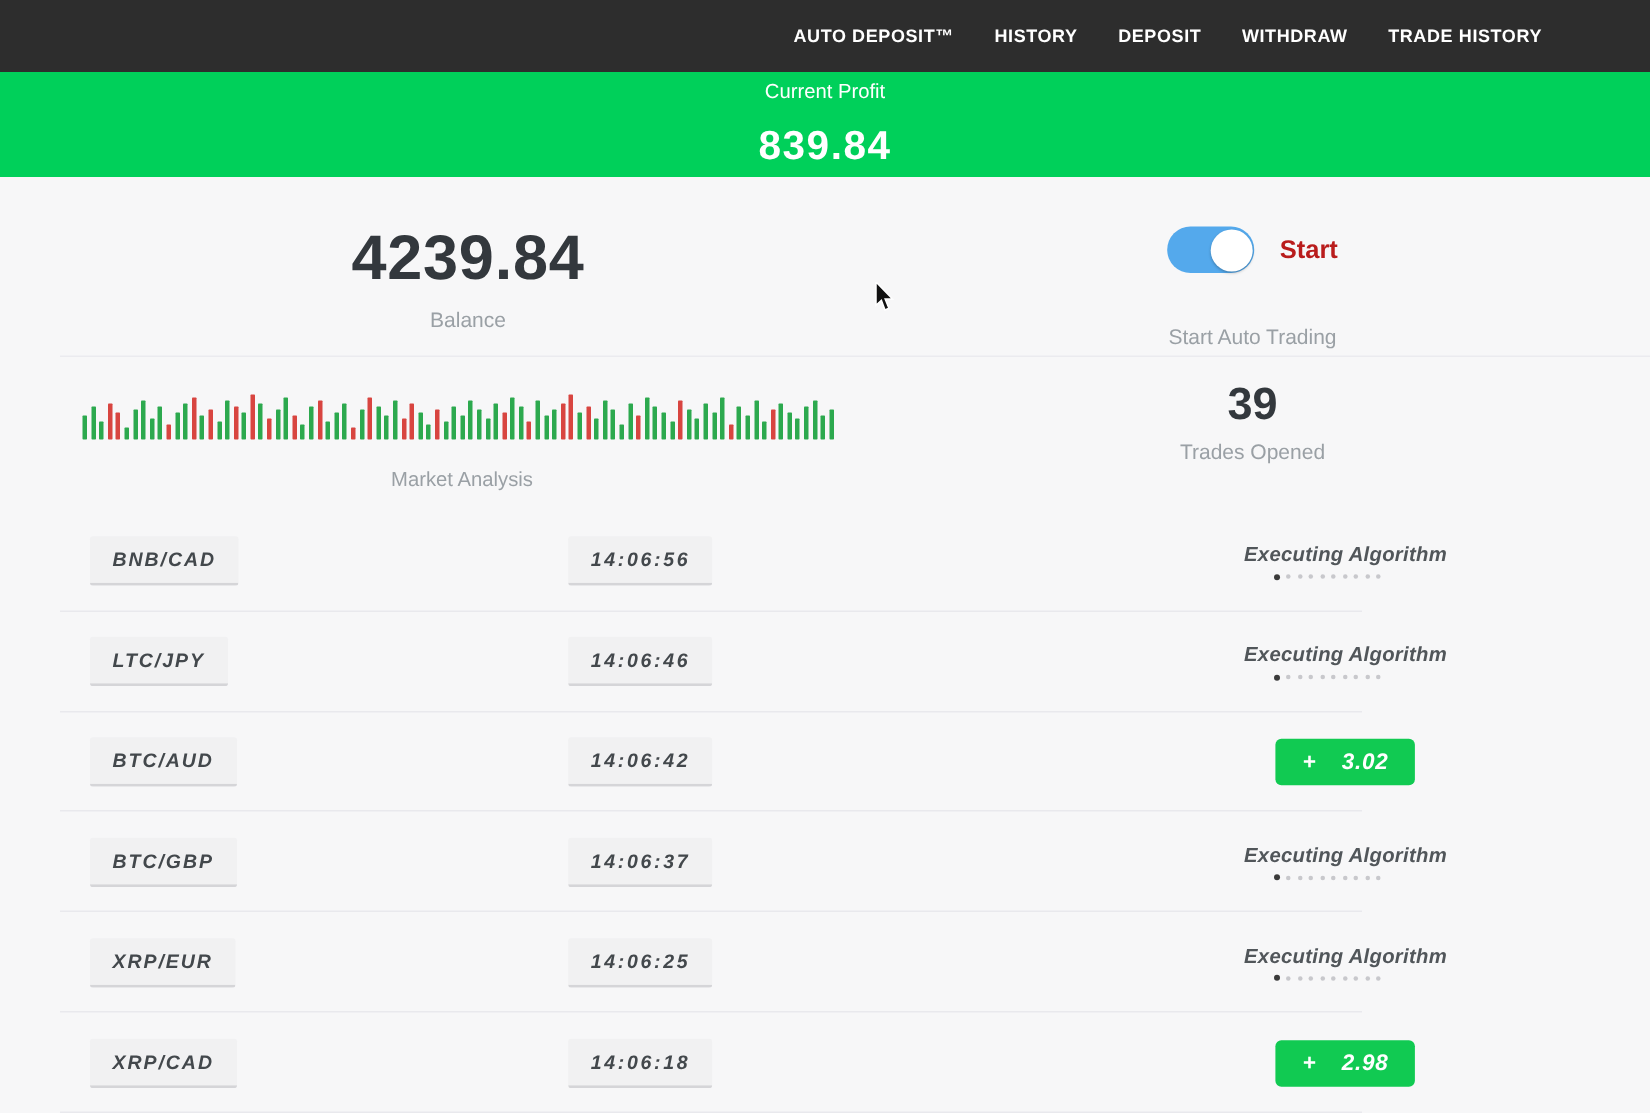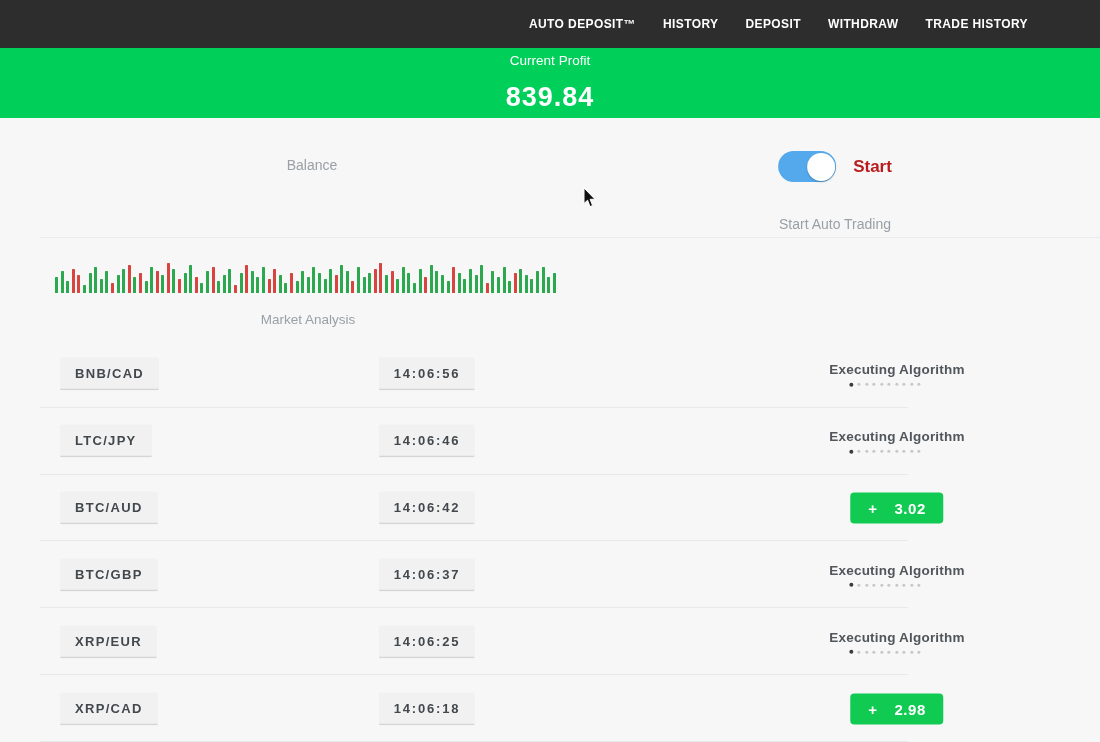--- a/index.html
+++ b/index.html
@@ -44,21 +44,21 @@
 
   .divider{position:absolute;left:40px;right:0;height:1px;background:#ebebef;}
 
   
   .chart{position:absolute;left:55px;top:24px;width:506px;height:32px;display:flex;align-items:flex-end;gap:2.6px;}
   .chart .bar{width:3px;border-radius:.5px;}
   .bar-g{background:var(--chart-green);}
   .bar-r{background:var(--chart-red);}
 
   
-  .trades{position:absolute;top:341px;left:0;width:908px;height:401px;display:flex;flex-direction:column;}
+  .trades{position:absolute;top:341px;left:0;width:908px;height:401px;display:flex;flex-direction:column;font-style:italic;}
   .trade-row{position:relative;flex:1;}
   .row-line{position:absolute;left:40px;right:0;bottom:0;height:1px;background:#e9e9ed;}
   .tag{position:absolute;top:50%;transform:translateY(-50%);background:#f1f1f2;border-bottom:2px solid #d5d5d8;
     border-radius:2px;padding:8px 15px;font-size:13px;font-weight:bold;color:#43484c;min-width:86px;text-align:center;}
   .pair-tag{left:60px;letter-spacing:1.3px;}
   .time-tag{left:427px;transform:translate(-50%,-50%);letter-spacing:1.8px;}
   .status-cell{position:absolute;left:897px;top:50%;transform:translate(-50%,-50%);text-align:center;}
   .exec-label{font-size:13.5px;font-weight:bold;color:#51565a;letter-spacing:.2px;white-space:nowrap;}
   .dots{margin-top:6px;display:flex;justify-content:center;gap:4.5px;transform:translateX(-12px);}
   .dots i{width:3px;height:3px;border-radius:50%;background:#c8c8cc;display:block;}
@@ -84,20 +84,21 @@
   </div>
 
   <div class="banner">
     <div class="label">Current Profit</div>
     <div class="value">839.84</div>
   </div>
 
   <div class="stats">
 
     <div class="stat-block" style="left:312px;top:30px;">
+      <div class="big-number">4239.84</div>
       <div class="stat-caption">Balance</div>
     </div>
 
     <div class="stat-block" style="left:835px;top:33px;">
       <div class="toggle-row">
         <div class="toggle">
           <div class="knob"></div>
         </div>
         <div class="toggle-label">Start</div>
       </div>
@@ -195,20 +196,24 @@
           <div class="bar bar-g" style="height: 18px;"></div>
           <div class="bar bar-g" style="height: 14px;"></div>
           <div class="bar bar-g" style="height: 22px;"></div>
           <div class="bar bar-g" style="height: 26px;"></div>
           <div class="bar bar-g" style="height: 16px;"></div>
           <div class="bar bar-g" style="height: 20px;"></div>
         </div>
       <div class="stat-caption" style="position:absolute;top:66px;left:308px;transform:translateX(-50%);font-size:13.5px;">Market Analysis</div>
     </div>
 
+    <div class="stat-block" style="left:835px;top:135px;">
+      <div class="mid-number">39</div>
+      <div class="stat-caption" style="margin-top:6px;">Trades Opened</div>
+    </div>
   </div>
 
   <div class="trades">
 
     <div class="trade-row">
       <div class="tag pair-tag">BNB/CAD</div>
       <div class="tag time-tag">14:06:56</div>
       <div class="status-cell">
         <div>
           <div class="exec-label">Executing Algorithm</div>

